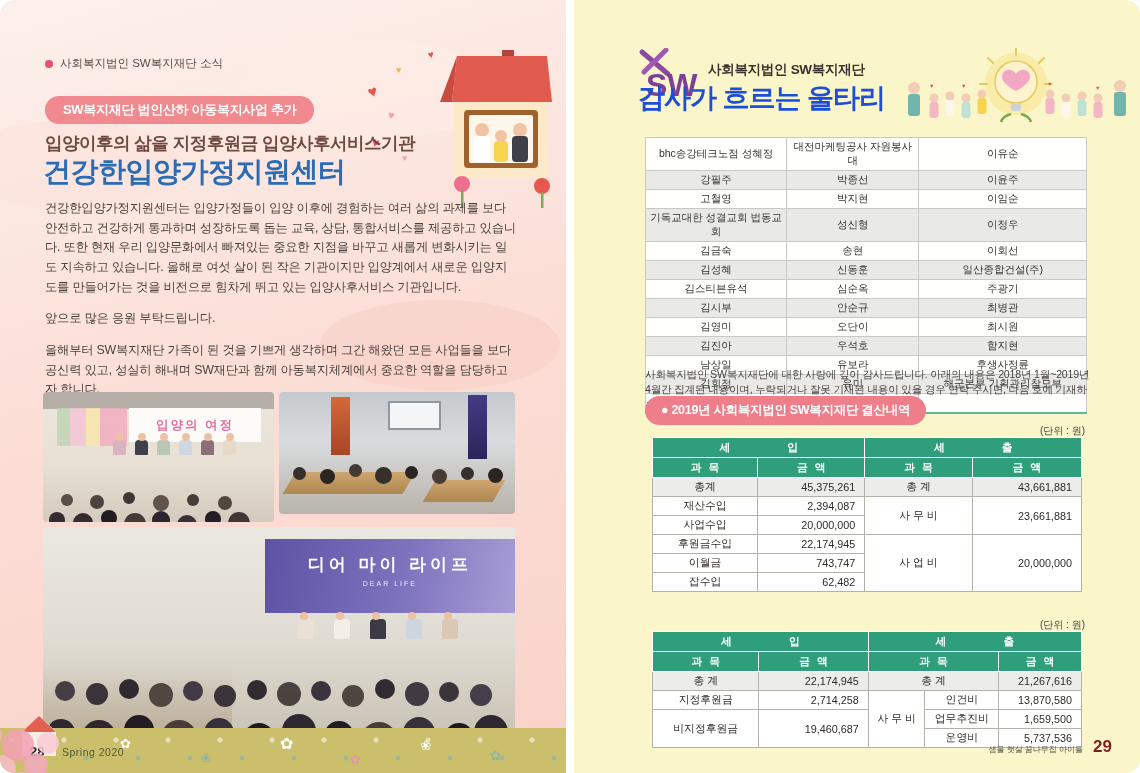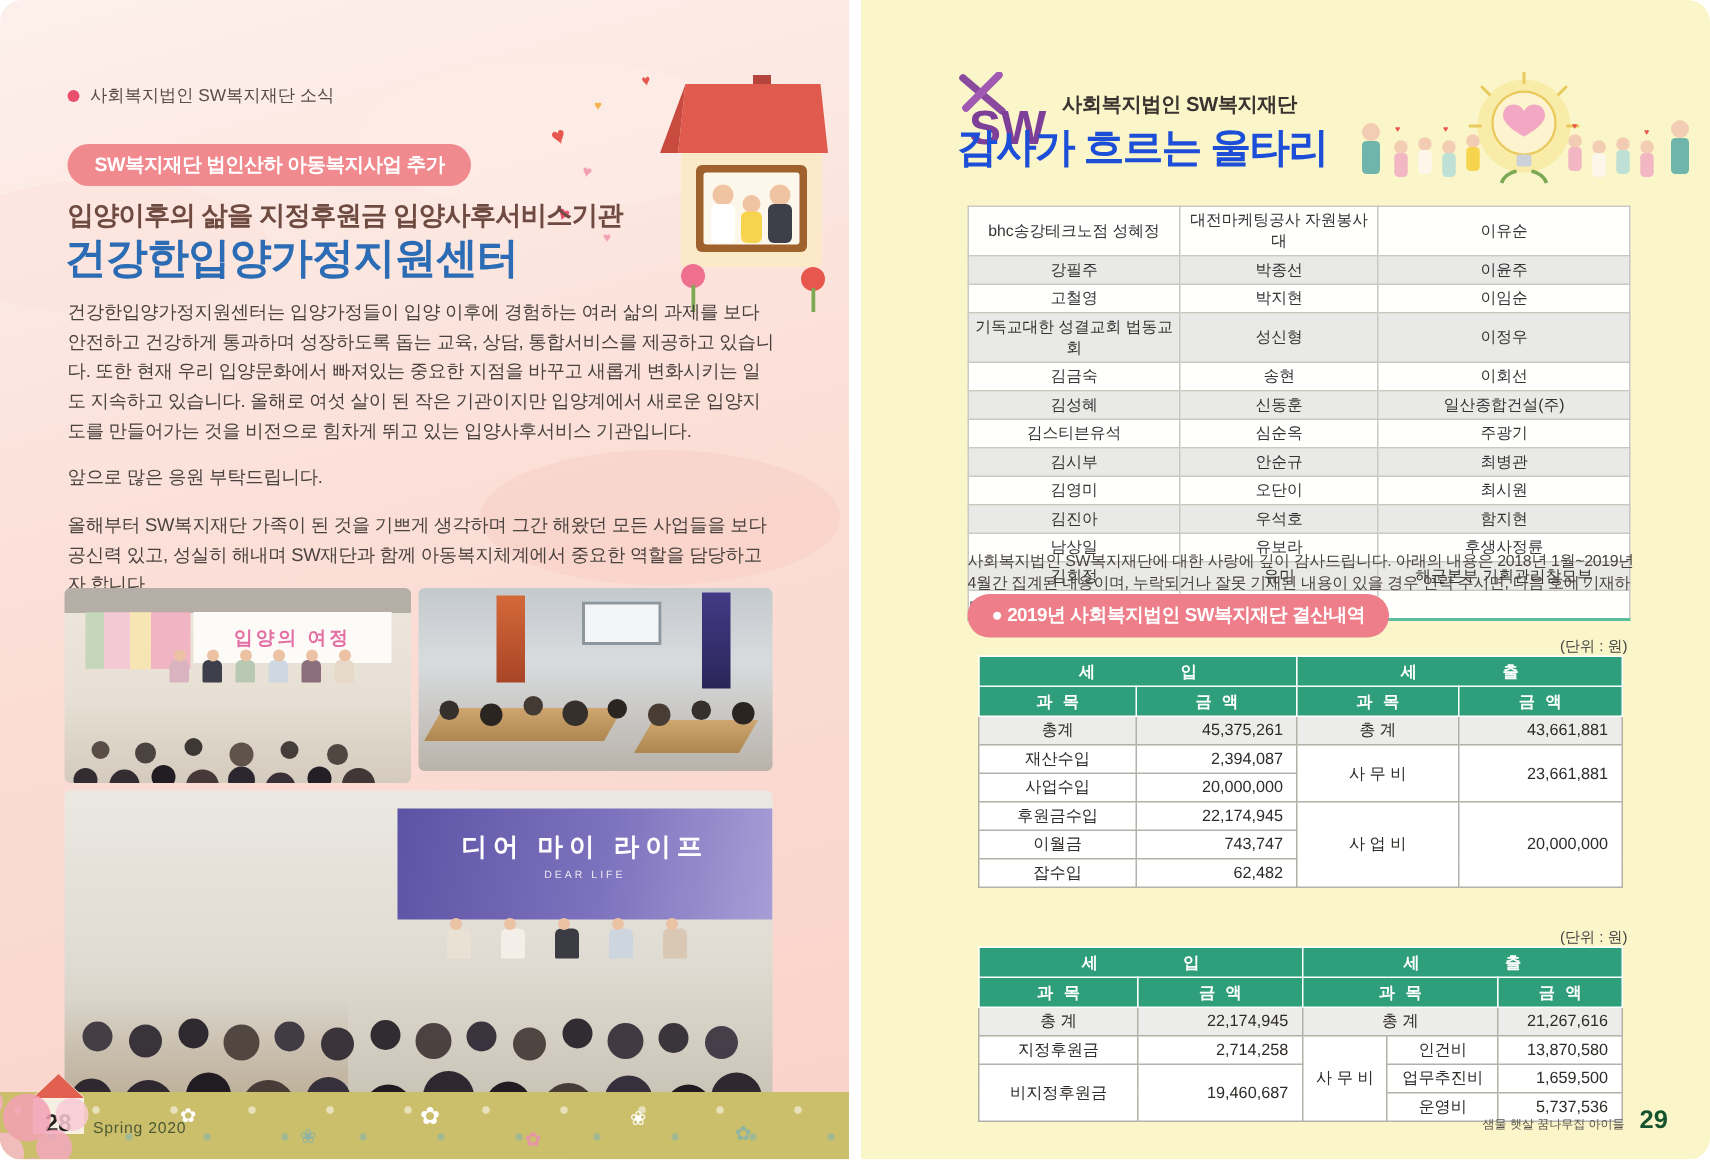--- a/index.html
+++ b/index.html
@@ -43,21 +43,21 @@
   .p3-banner{position:absolute;top:12px;left:47%;width:53%;height:74px;background:linear-gradient(100deg,#5d53a5 0%,#7d72bd 55%,#a79ed6 100%);color:#fff;text-align:center;padding-top:14px;box-sizing:border-box;}
   .p3-banner .bt{font-size:17px;font-weight:bold;letter-spacing:4px;}
   .p3-banner .bs{font-size:7px;letter-spacing:2px;opacity:.85;margin-top:4px;}
   .p3-floor{position:absolute;bottom:0;left:0;width:40%;height:34%;background:linear-gradient(180deg,transparent,#b4a184);opacity:.6;}
 
   
   .footer-strip{position:absolute;bottom:0;left:0;width:100%;height:45px;background:#ccbf6b;background-image:radial-gradient(circle at 12px 12px,rgba(255,255,255,.55) 2px,transparent 3px),radial-gradient(circle at 34px 30px,rgba(143,181,160,.7) 2px,transparent 3px);background-size:52px 42px;}
   .fl{position:absolute;font-size:13px;}
   .pg28-house{position:absolute;left:22px;top:-12px;width:34px;height:40px;background:#f6efe2;clip-path:polygon(50% 0,100% 38%,100% 100%,0 100%,0 38%);}
   .pg28-roof{position:absolute;left:22px;top:-12px;width:34px;height:16px;background:#e2604f;clip-path:polygon(50% 0,100% 100%,0 100%);}
-  .l-footer-num{position:absolute;left:30px;bottom:14px;font-size:16px;font-weight:bold;color:#25201d;}
+  .l-footer-num{position:absolute;left:30px;bottom:14px;font-size:13px;font-weight:bold;color:#25201d;}
   .l-footer-label{position:absolute;left:62px;bottom:15px;font-size:10.5px;color:#4e5a35;letter-spacing:.5px;}
   .blossom{position:absolute;left:-18px;bottom:28px;width:20px;height:20px;border-radius:50%;background:#f5afc2;box-shadow:26px 10px 0 6px #f3a0b6,10px 34px 0 4px #f7bccb,44px 30px 0 2px #f2a9be,30px 52px 0 5px #f5b3c4,56px 8px 0 1px #f9cbd6;opacity:.85;}
 
   
   .logo-row{position:absolute;top:48px;left:64px;display:flex;align-items:center;gap:8px;}
   .org-name{font-size:13.5px;font-weight:bold;color:#3a3430;padding-bottom:9px;letter-spacing:-0.3px;}
   .r-title{position:absolute;top:80px;left:64px;font-size:27px;font-weight:bold;color:#1d4ed8;letter-spacing:-1px;}
   .r-illo{position:absolute;top:48px;right:8px;width:232px;height:92px;}
 
   table{border-collapse:collapse;}
@@ -82,21 +82,21 @@
   .fin2{top:631px;}
   .fin th{background:#2f9e7a;color:#fff;font-weight:bold;border:1px solid #fff;height:17px;padding:1px 4px;}
   .fin .gh th{word-spacing:54px;}
   .fin .ch th{word-spacing:4px;}
   .fin td{border:1px solid #b2b2aa;background:#fff;height:16px;padding:1px 6px;text-align:center;}
   .fin .total td{background:#ececea;}
   .fin td.num{text-align:right;padding-right:9px;}
 
   .r-footer{position:absolute;bottom:16px;right:28px;display:flex;align-items:baseline;gap:10px;}
   .r-footer-label{font-size:8px;color:#55504a;}
-  .r-footer-num{font-size:17px;font-weight:bold;color:#14532d;}
+  .r-footer-num{font-size:17px;font-weight:bold;color:#7f1d1d;}
 </style>
 </head>
 <body>
 
 <div class="spread">
 
   <div class="page page-left">
     <div class="cloud" style="top:120px;left:-40px;width:220px;height:90px;background:#fce4dd;opacity:.7;"></div>
     <div class="cloud" style="top:40px;left:240px;width:260px;height:100px;background:#fdece6;opacity:.6;"></div>
     <div class="cloud" style="top:300px;left:320px;width:240px;height:90px;background:#f7cdc3;opacity:.5;"></div>

